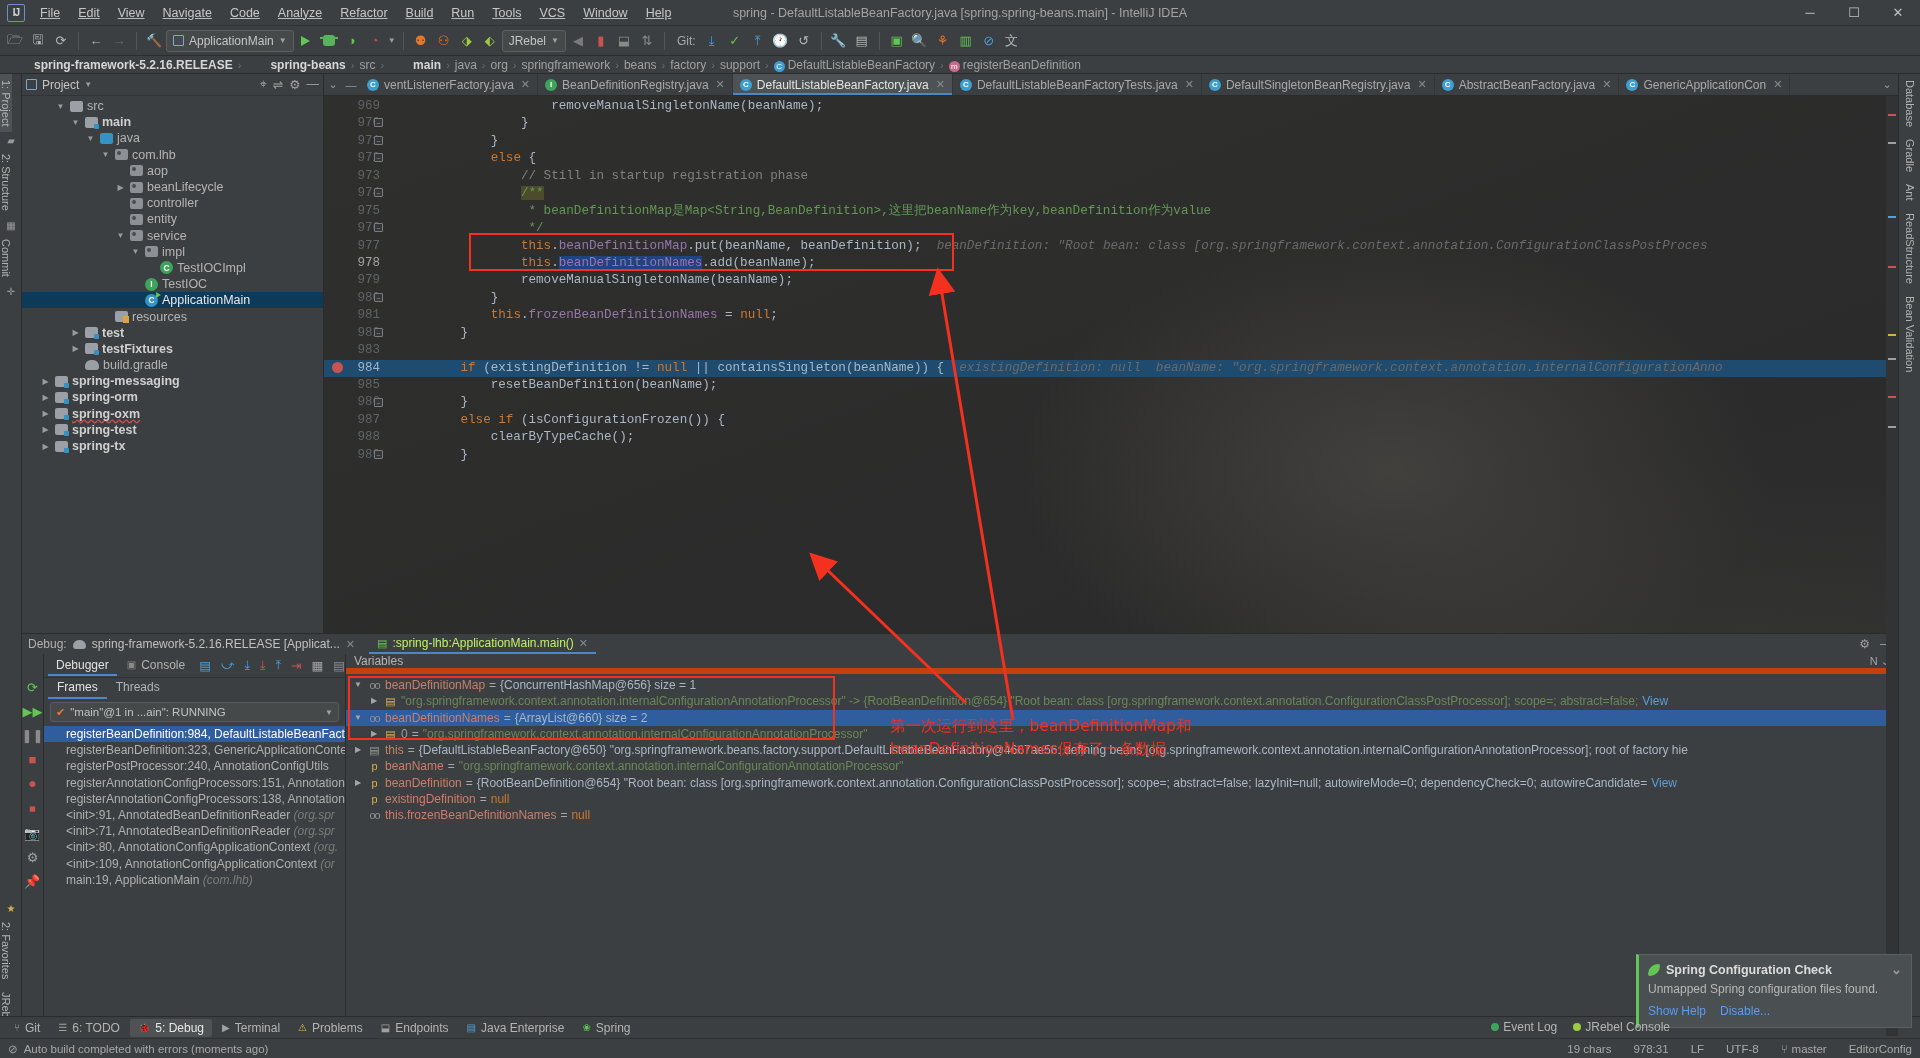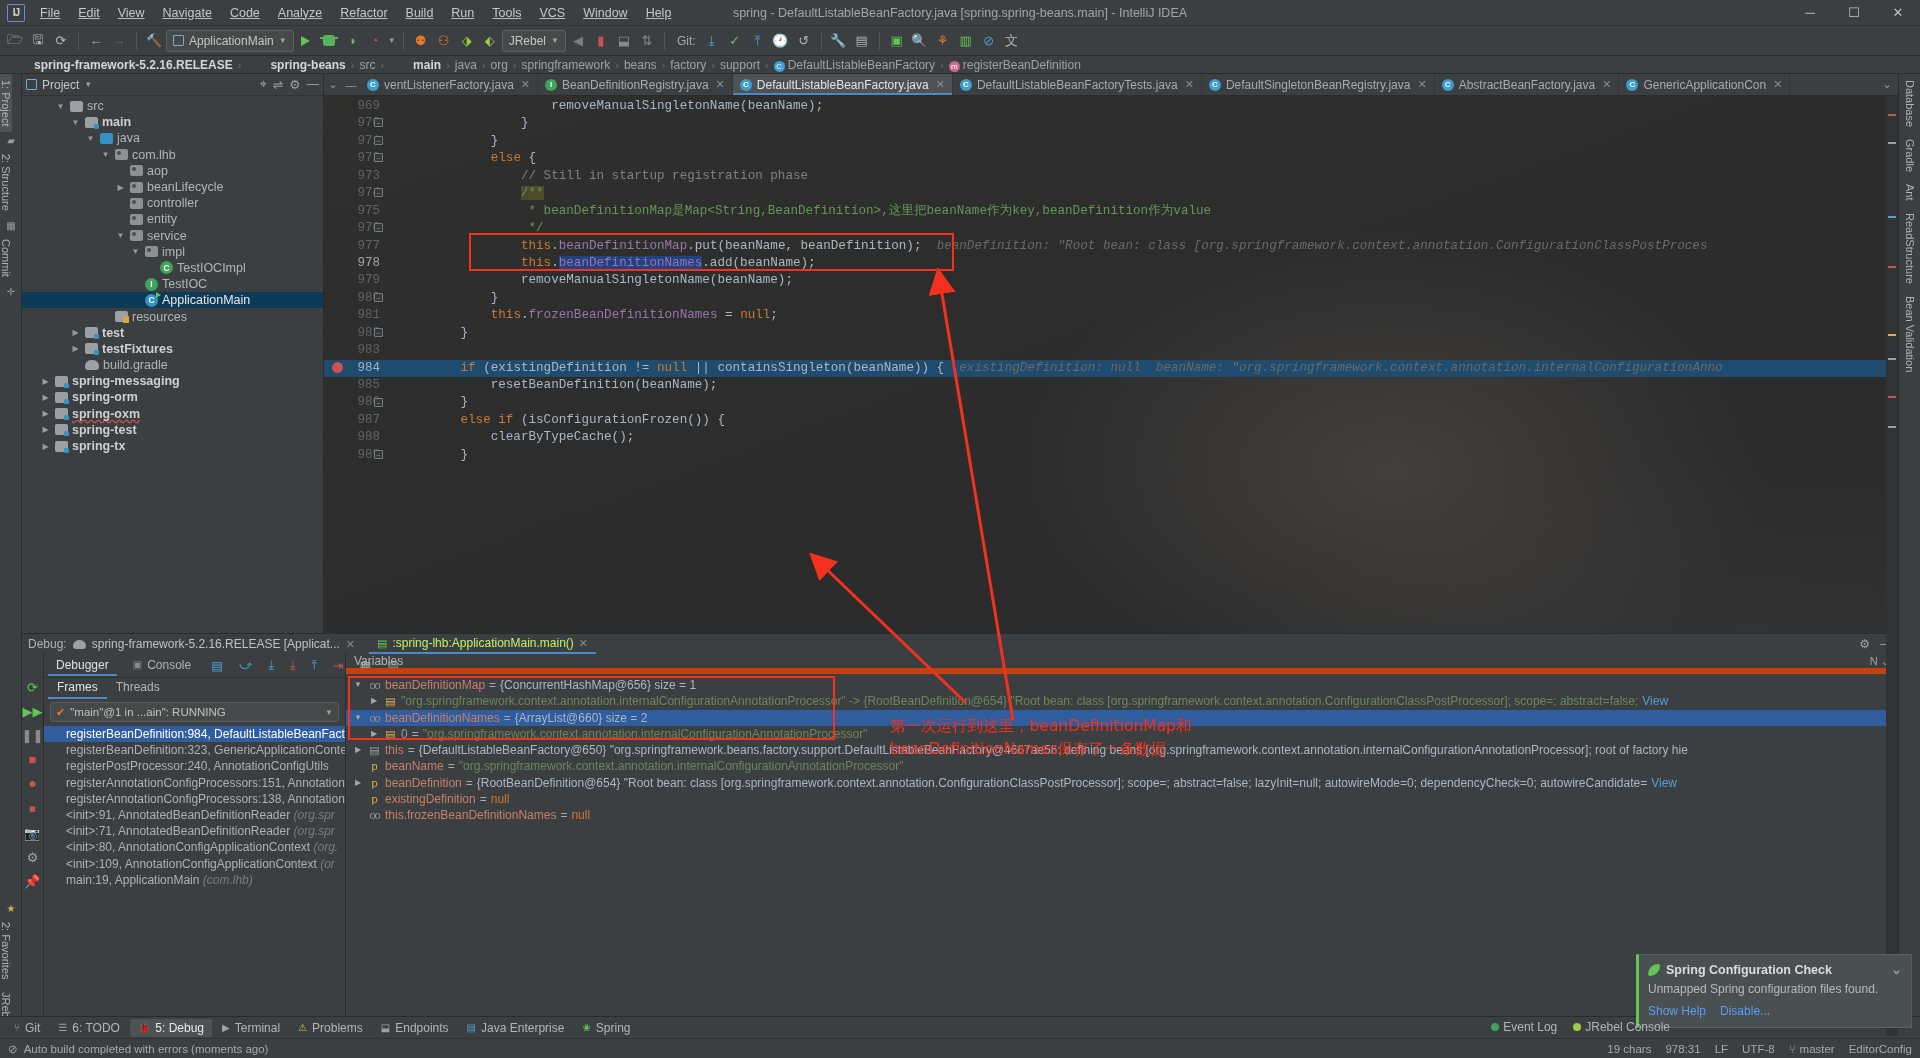--- a/index.html
+++ b/index.html
@@ -163,21 +163,21 @@
   
   #debug { height:383px; background:#3c3f41; border-top:1px solid #2b2b2b; display:flex; flex-direction:column;}
   #dbg-head{ height:20px; display:flex; align-items:center; gap:6px; padding:0 6px; font-size:12px;}
   #dbg-head .dlabel{ color:#b0b0b0; }
   .dbg-tab{ display:flex;align-items:center;gap:5px;padding:2px 8px;font-size:12px;color:#b2b2b2;
             border-bottom:2px solid transparent;}
   .dbg-tab.active{ color:#e0e0e0; border-bottom-color:#4a88c7;}
   #dbg-main{ flex:1; display:flex; min-height:0;}
 
   #dbg-left{ width:302px; border-right:1px solid #2b2b2b; display:flex; flex-direction:column;}
-  #dbg-toolrow{ height:24px; display:flex; align-items:center; gap:8px; padding:0 4px;
+  #dbg-toolrow{ height:24px; display:flex; align-items:center; gap:2px; padding:0 4px;
                 border-bottom:1px solid #323232;}
   .dtab2{ padding:3px 9px; font-size:12px; color:#b4b4b4; border-bottom:2px solid transparent;}
   .dtab2.active{ color:#e3e3e3; border-bottom-color:#4a88c7;}
   #thread-combo{ margin:4px 6px; height:20px; border:1px solid #5a5d5f; border-radius:3px;
      background:#45494a; display:flex;align-items:center;gap:5px;padding:0 5px;font-size:11.5px;color:#c2c2c2;}
   #frames{ flex:1; overflow:hidden; font-size:12px;}
   .frame{ height:16.2px; line-height:16.2px; padding:0 6px 0 22px; color:#b0b0b0; white-space:nowrap;}
   .frame.sel{ background:#2f5d9e; color:#ffffff;}
   .frame .pkg{ color:#7c7c7c; font-style:italic;}
 
@@ -213,21 +213,21 @@
   #notif .na a{ color:#589df6; text-decoration:none;}
   .leaf{ width:12px;height:12px;background:#62c554;border-radius:10px 2px 10px 2px;flex:none;}
 
   
   #toolwin-bar{ height:22px; background:#3c3f41; border-top:1px solid #2b2b2b;
                 display:flex; align-items:center; padding:0 6px; gap:2px; font-size:12px;}
   .twb{ display:flex;align-items:center;gap:5px;padding:2px 8px;color:#b4b4b4;border-radius:2px;}
   .twb.active{ background:#4e5254; color:#e8e8e8;}
   #statusbar{ height:20px; background:#3c3f41; display:flex; align-items:center;
               padding:0 8px; font-size:11.5px; color:#a8a8a8; border-top:1px solid #323232;}
-  #statusbar .right{ margin-left:auto; display:flex; align-items:flex-start; gap:14px;}
+  #statusbar .right{ margin-left:auto; display:flex; align-items:flex-start; gap:22px;}
   .sb-item{ display:flex; align-items:center; gap:4px;}
   .dot-g{width:8px;height:8px;border-radius:50%;background:#3fa45b;flex:none;}
 </style>
 </head>
 <body>
 
 <div id="titlebar">
   <div class="ij-logo">IJ</div>
   <div class="menu" id="menubar">
       <div class="menu-item">File</div>

